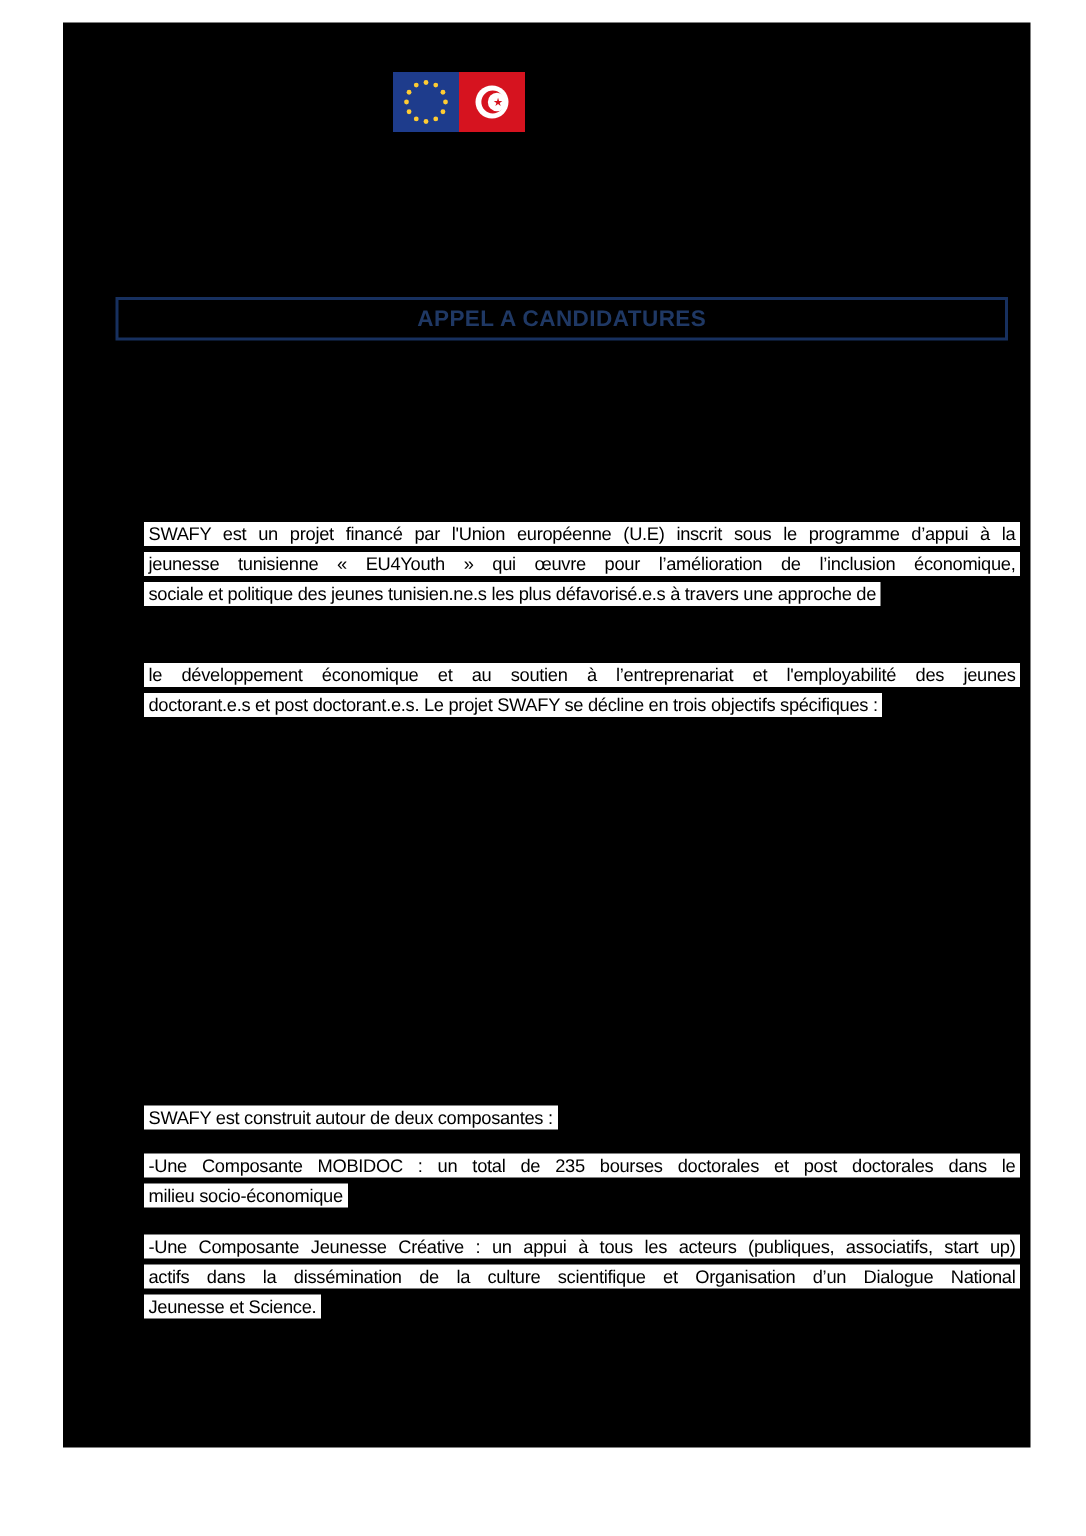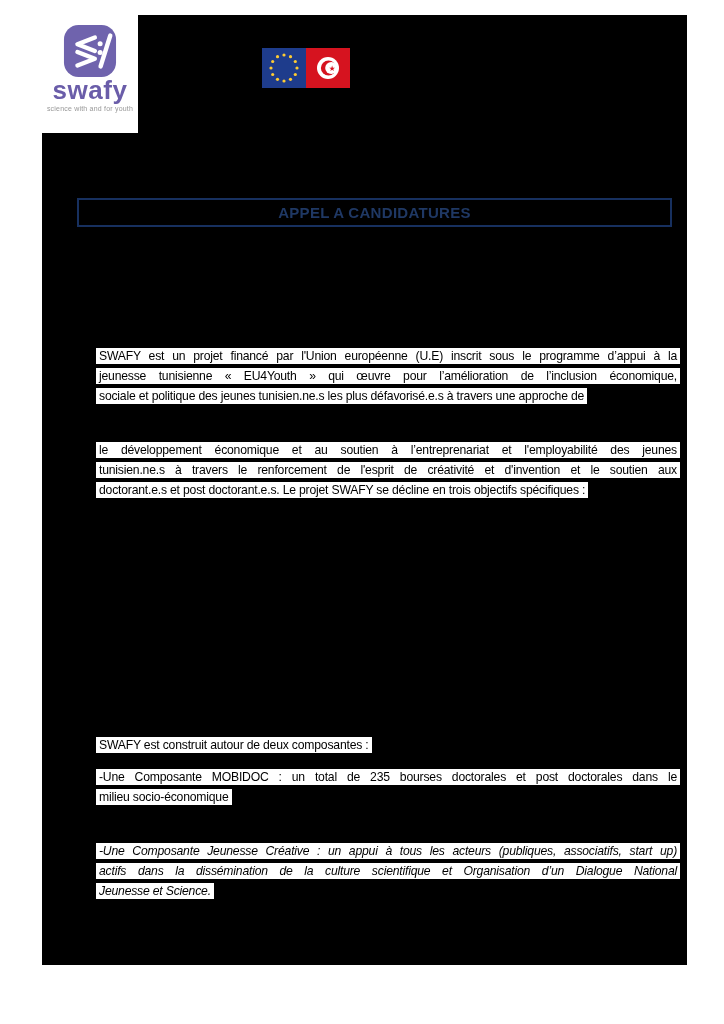--- a/index.html
+++ b/index.html
@@ -58,50 +58,36 @@
   .para {
     position: absolute; left: 42px; width: 584px;
     font-size: 12.2px; line-height: 20px; letter-spacing: -0.2px;
     color: #000000;
     padding-left: 12px;
   }
   .para-1 { top: 331px; }
   .para-2 { top: 425px; }
   .para-3 { top: 720px; }
   .para-4 { top: 752px; }
-  .para-5 { top: 826px; font-style: italic; }
+  .para-5 { top: 806px; }
   .hl-line { text-align: justify; text-align-last: justify; }
   .hl-line:last-child { text-align-last: left; }
   .hl {
     background: #ffffff;
     padding: 1px 3px;
     box-decoration-break: clone;
     -webkit-box-decoration-break: clone;
   }
 </style>
 </head>
 <body>
 
 <div class="page">
   <div class="black-canvas">
 
-    <div class="swafy-box">
-      <svg class="swafy-icon" viewBox="0 0 56 56" xmlns="http://www.w3.org/2000/svg">
-        <rect x="1" y="1" width="54" height="54" rx="15" fill="#6f63ad"></rect>
-        <g stroke="#ffffff" stroke-width="4.6" stroke-linecap="round" stroke-linejoin="round" fill="none">
-          <polyline points="33,14 15,21 33,28"></polyline>
-          <polyline points="15,29 33,36 15,43"></polyline>
-          <line x1="49" y1="12" x2="39" y2="44"></line>
-        </g>
-        <circle cx="38.5" cy="20.5" r="2.6" fill="#ffffff"></circle>
-        <circle cx="38.5" cy="29.5" r="2.6" fill="#ffffff"></circle>
-      </svg>
-      <div class="swafy-name" style="color: rgb(106, 93, 169);">swafy</div>
-      <div class="swafy-tagline">science with and for youth</div>
-    </div>
 
     <div class="flags">
       <svg class="flag" viewBox="0 0 44 40" xmlns="http://www.w3.org/2000/svg">
         <rect width="44" height="40" fill="#1e3c8c"></rect>
         <g fill="#ffcc33">
           <circle cx="35" cy="20" r="1.6"></circle>
             <circle cx="33.3" cy="26.5" r="1.6"></circle>
           <circle cx="28.5" cy="31.3" r="1.6"></circle>
             <circle cx="22" cy="33" r="1.6"></circle>
           <circle cx="15.5" cy="31.3" r="1.6"></circle>
@@ -128,21 +114,20 @@
       <span class="page-title" style="color: rgb(31, 56, 100);">APPEL A CANDIDATURES</span>
     </div>
 
     <div class="para para-1">
         <div class="hl-line"><span class="hl">SWAFY est un projet financé par l'Union européenne (U.E) inscrit sous le programme d’appui à la</span></div>
         <div class="hl-line"><span class="hl">jeunesse tunisienne « EU4Youth » qui œuvre pour l’amélioration de l’inclusion économique,</span></div>
         <div class="hl-line"><span class="hl">sociale et politique des jeunes tunisien.ne.s les plus défavorisé.e.s à travers une approche de</span></div>
       </div>
     <div class="para para-2">
         <div class="hl-line"><span class="hl">le développement économique et au soutien à l’entreprenariat et l'employabilité des jeunes</span></div>
-        <div class="hl-line"><span class="hl">tunisien.ne.s à travers le renforcement de l'esprit de créativité et d'invention et le soutien aux</span></div>
         <div class="hl-line"><span class="hl">doctorant.e.s et post doctorant.e.s. Le projet SWAFY se décline en trois objectifs spécifiques :</span></div>
       </div>
     <div class="para para-3">
         <div class="hl-line"><span class="hl">SWAFY est construit autour de deux composantes :</span></div>
       </div>
     <div class="para para-4">
         <div class="hl-line"><span class="hl">-Une Composante MOBIDOC : un total de 235 bourses doctorales et post doctorales dans le</span></div>
         <div class="hl-line"><span class="hl">milieu socio-économique</span></div>
       </div>
     <div class="para para-5">

